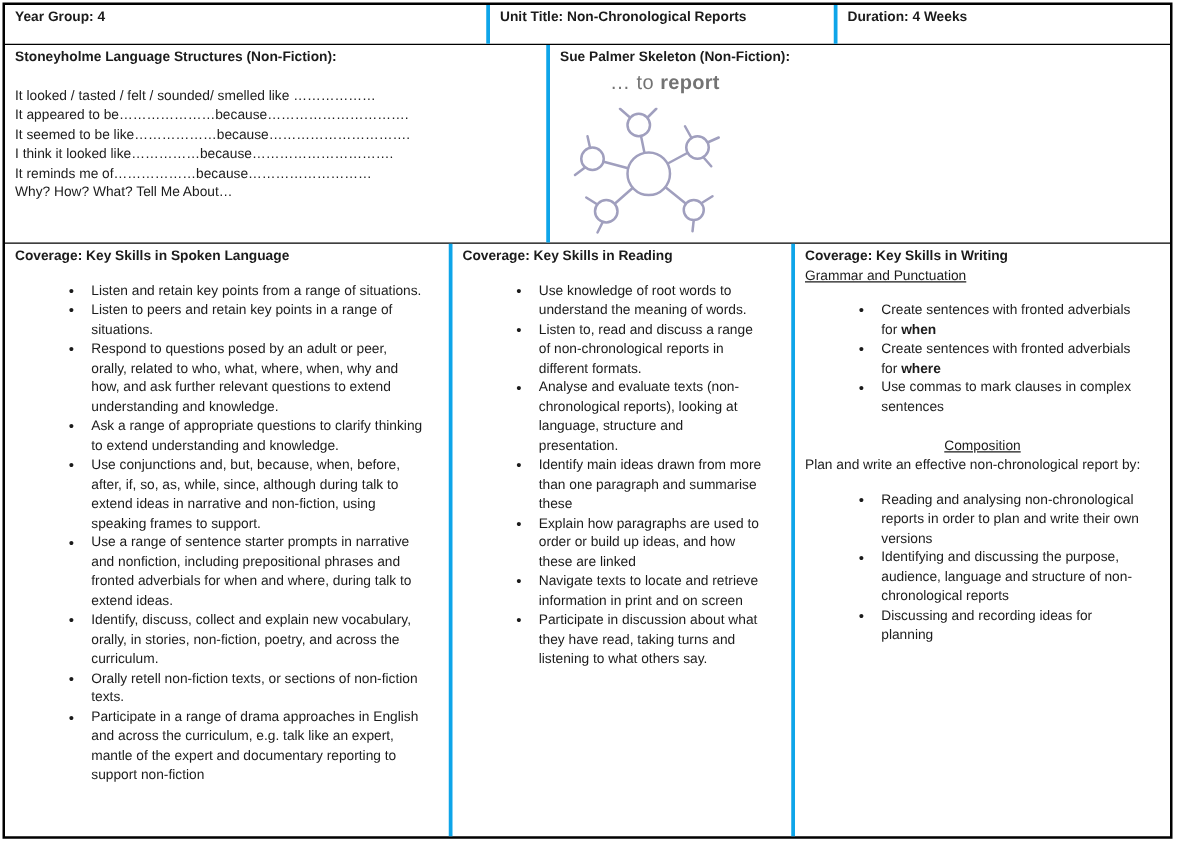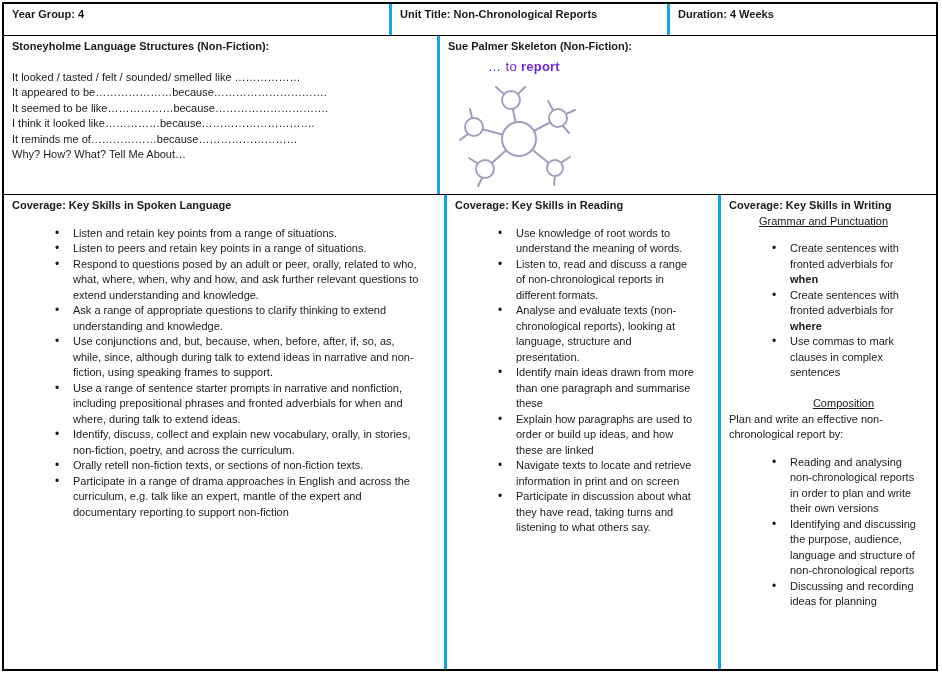--- a/index.html
+++ b/index.html
@@ -17,36 +17,36 @@
   .row1 { height: 32px; border-bottom: 1px solid #000; }
   .row2 { height: 159px; border-bottom: 1px solid #000; }
   .row3 { flex: 1; }
   .cell { padding: 3px 8px 4px 8px; overflow: hidden; }
   .bordered { border-right: 3px solid #0ea5e9; }
   .c-yeargroup { width: 388px; }
   .c-unittitle { width: 278px; }
   .c-duration  { flex: 1; }
   .c-langstruct { width: 436px; }
   .c-skeleton   { flex: 1; position: relative; }
-  .c-spoken  { width: 443px; }
+  .c-spoken  { width: 358px; }
   .c-reading { width: 274px; }
   .c-writing { flex: 1; }
   .cell-title { font-weight: bold; }
   .struct-lines { margin-top: 15px; }
   .struct-lines div { white-space: nowrap; }
   ul.skills { list-style: none; margin: 12px; padding: 0; }
   ul.skills li { position: relative; padding-left: 49px; }
   ul.skills li::before {
     content: "\2022"; position: absolute; left: 31px; top: 0;
     font-size: 12px;
   }
-  .sub-heading { text-decoration: underline; margin-left: 30px; }
+  .sub-heading { text-decoration: underline; }
   .composition-heading { margin-top: 15.5px; text-align: center; }
   .skeleton-caption {
-    margin: 4px 0 12px 40px; font-size: 13px; letter-spacing: 0.4px; color: #6d28d9;
+    margin: 4px 0 12px 40px; font-size: 16px; letter-spacing: 0.4px; color: #737373;
   }
   .skeleton-caption b { letter-spacing: 0.2px; }
   .skeleton-svg { display: block; margin: 2px 0 0 10px; }
 </style>
 </head>
 <body>
 
 <div class="tbl">
 
   <div class="trow row1">

